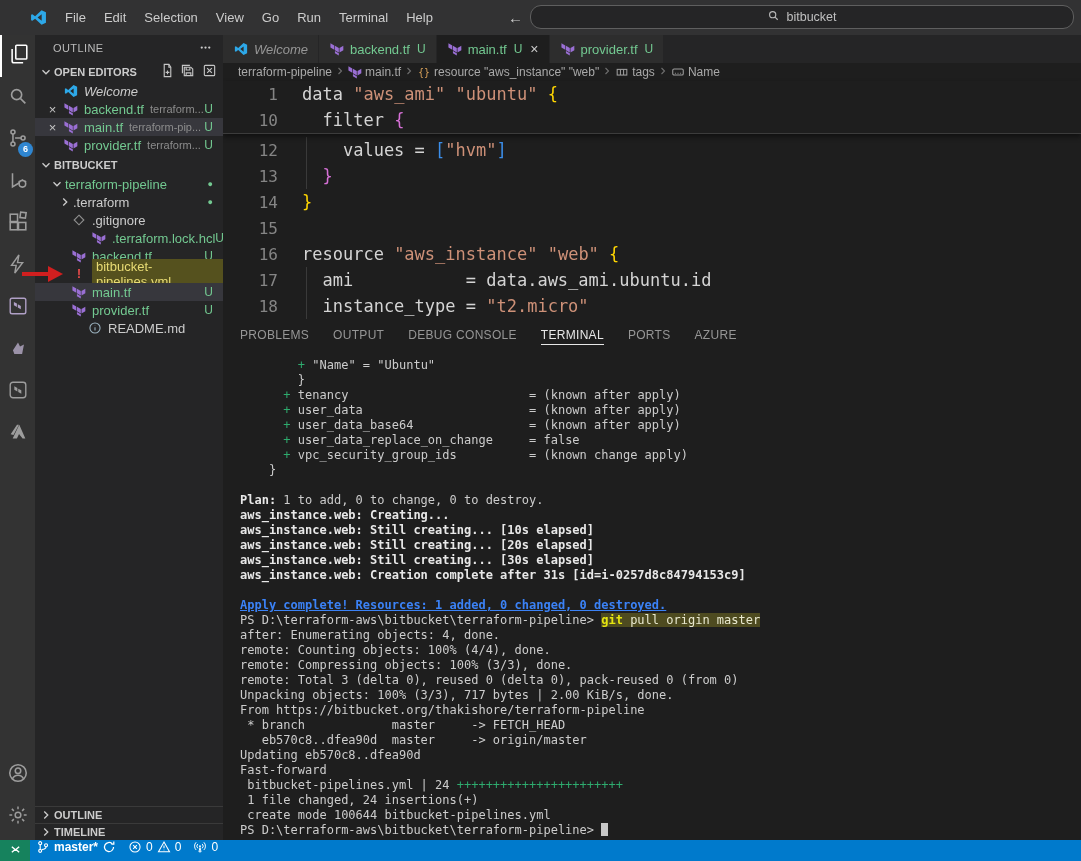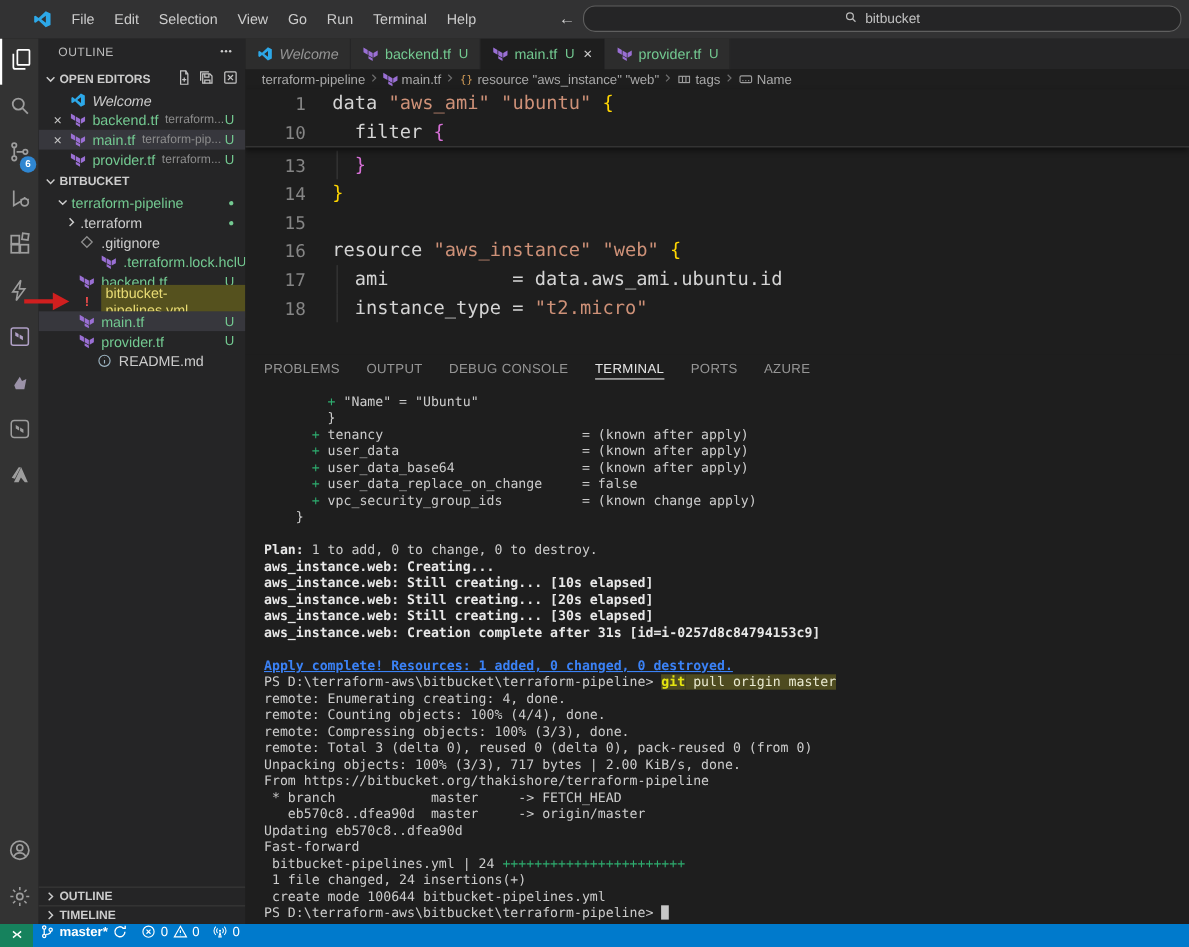--- a/index.html
+++ b/index.html
@@ -546,20 +546,24 @@
           <span class="ln">1</span>
           <span class="ct"><span class="tk-d">data </span><span class="tk-s">"aws_ami"</span><span class="tk-d"> </span><span class="tk-s">"ubuntu"</span><span class="tk-d"> </span><span class="tk-y">{</span></span>
         </div>
         <div class="code-row">
           <span class="ln">10</span>
           <span class="ct"><span class="tk-d">  filter </span><span class="tk-p">{</span></span>
         </div>
       </div>
     <div id="codebody">
         <div class="code-row guide">
+          <span class="ln">12</span>
+          <span class="ct"><span class="tk-d">    values = </span><span class="tk-bl">[</span><span class="tk-s">"hvm"</span><span class="tk-bl">]</span></span>
+        </div>
+        <div class="code-row guide">
           <span class="ln">13</span>
           <span class="ct"><span class="tk-d">  </span><span class="tk-p">}</span></span>
         </div>
         <div class="code-row">
           <span class="ln">14</span>
           <span class="ct"><span class="tk-y">}</span></span>
         </div>
         <div class="code-row">
           <span class="ln">15</span>
           <span class="ct"></span>
@@ -601,21 +605,21 @@
       <div class="t-line">&nbsp;</div>
       <div class="t-line"><span class="t-b">Plan:</span><span> 1 to add, 0 to change, 0 to destroy.</span></div>
       <div class="t-line"><span class="t-b">aws_instance.web: Creating...</span></div>
       <div class="t-line"><span class="t-b">aws_instance.web: Still creating... [10s elapsed]</span></div>
       <div class="t-line"><span class="t-b">aws_instance.web: Still creating... [20s elapsed]</span></div>
       <div class="t-line"><span class="t-b">aws_instance.web: Still creating... [30s elapsed]</span></div>
       <div class="t-line"><span class="t-b">aws_instance.web: Creation complete after 31s [id=i-0257d8c84794153c9]</span></div>
       <div class="t-line">&nbsp;</div>
       <div class="t-line"><span class="t-gb">Apply complete! Resources: 1 added, 0 changed, 0 destroyed.</span></div>
       <div class="t-line"><span>PS D:\terraform-aws\bitbucket\terraform-pipeline&gt; </span><span class="t-y">git</span><span class="t-h"> pull origin master</span></div>
-      <div class="t-line"><span>remote: Enumerating creating: 4, done.</span></div>
+      <div class="t-line"><span>after: Enumerating objects: 4, done.</span></div>
       <div class="t-line"><span>remote: Counting objects: 100% (4/4), done.</span></div>
       <div class="t-line"><span>remote: Compressing objects: 100% (3/3), done.</span></div>
       <div class="t-line"><span>remote: Total 3 (delta 0), reused 0 (delta 0), pack-reused 0 (from 0)</span></div>
       <div class="t-line"><span>Unpacking objects: 100% (3/3), 717 bytes | 2.00 KiB/s, done.</span></div>
       <div class="t-line"><span>From https://bitbucket.org/thakishore/terraform-pipeline</span></div>
       <div class="t-line"><span> * branch            master     -&gt; FETCH_HEAD</span></div>
       <div class="t-line"><span>   eb570c8..dfea90d  master     -&gt; origin/master</span></div>
       <div class="t-line"><span>Updating eb570c8..dfea90d</span></div>
       <div class="t-line"><span>Fast-forward</span></div>
       <div class="t-line"><span> bitbucket-pipelines.yml | 24 </span><span class="t-g">+++++++++++++++++++++++</span></div>

